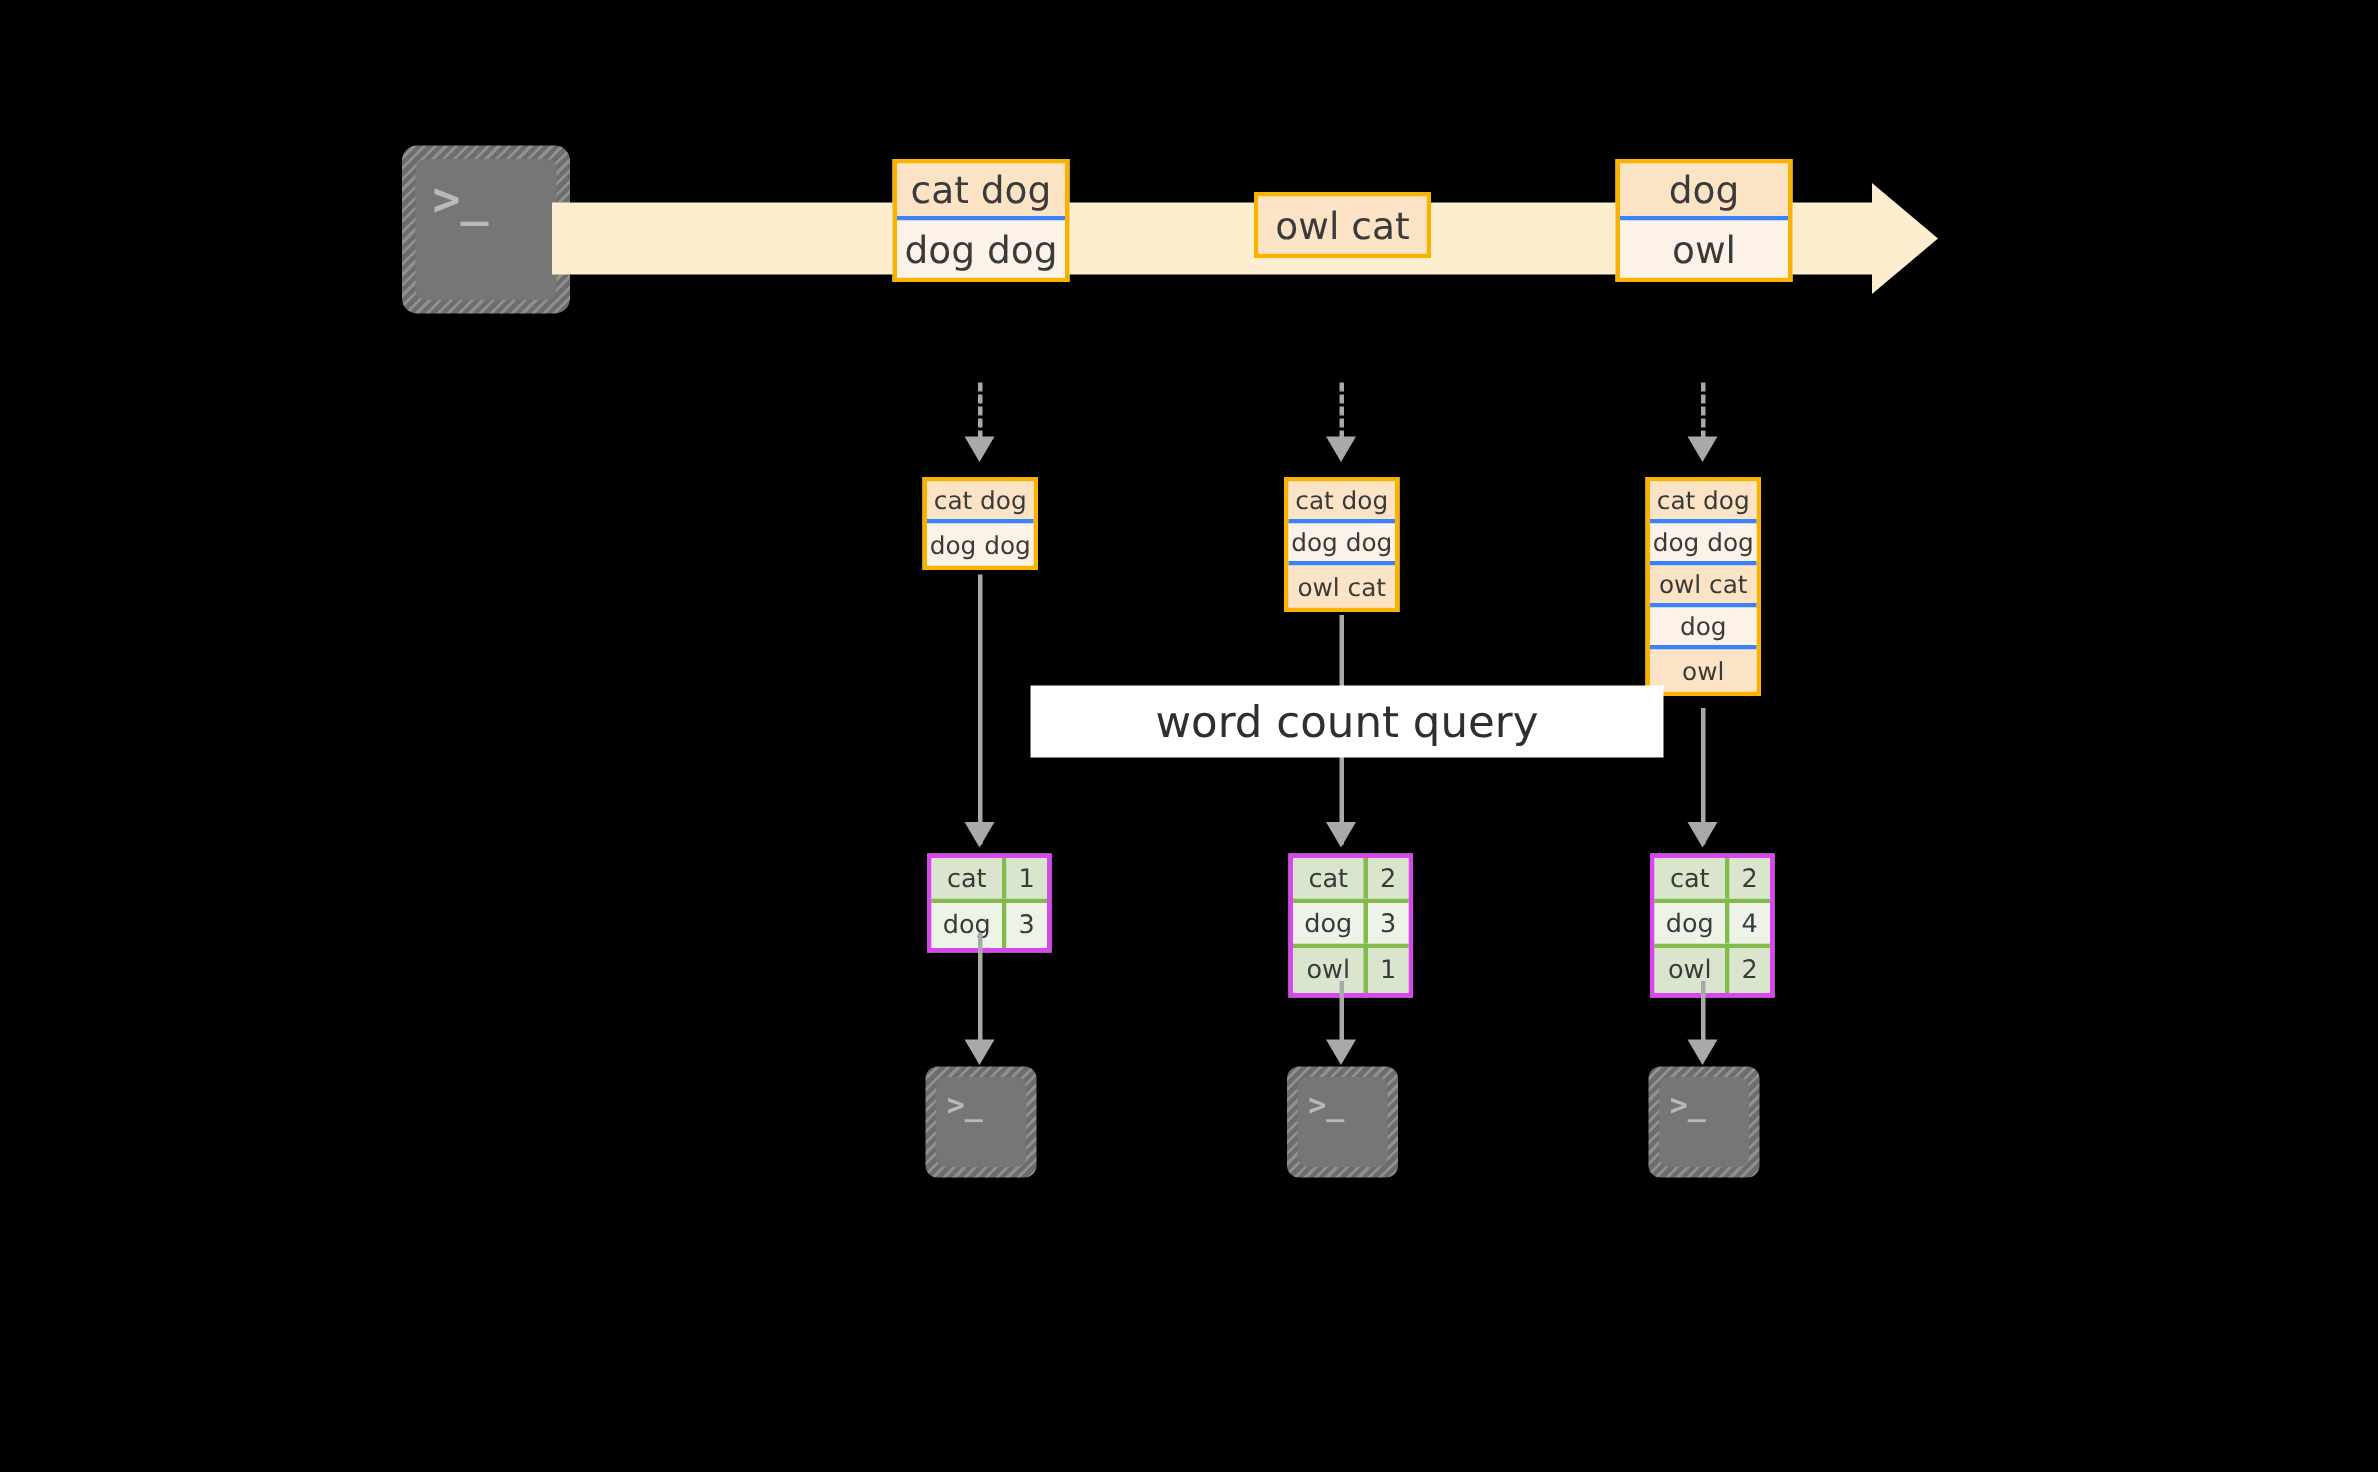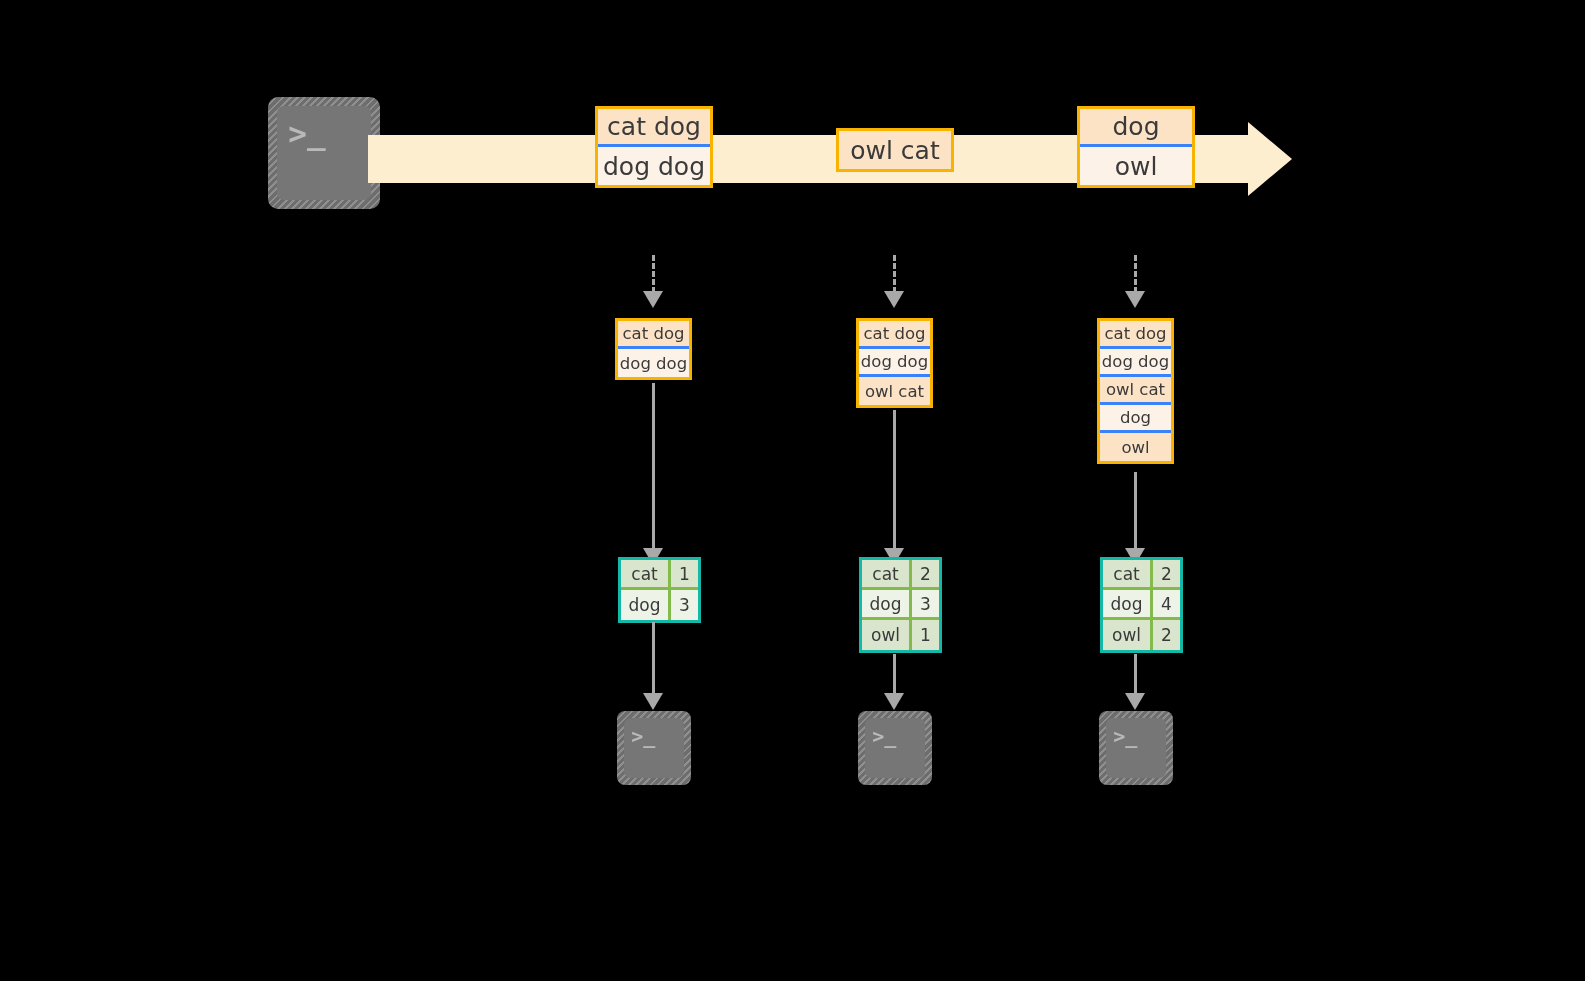--- a/index.html
+++ b/index.html
@@ -92,24 +92,25 @@
   
   .amber-big .cell { height: 38px; font-size: 25px; }
 
   
   .amber-sm  .cell { height: 28px; font-size: 16.5px; }
 
   
   .tbl-green {
     position: absolute;
     box-sizing: border-box;
-    border: 3px solid #14b8a6;
+    border: 3px solid #d946ef;
     background: #d9e6cd;
     display: flex;
     flex-direction: column;
+    margin-top: 12px;
   }
   .tbl-green .row {
     display: flex;
     box-sizing: border-box;
     border-bottom: 3px solid #82ba4b;
     height: 30px;
   }
   .tbl-green .row:last-child { border-bottom: none; }
   .tbl-green .row .k,
   .tbl-green .row .v {
@@ -219,20 +220,23 @@
 
   <div class="vline" style="left:652px; top:383px; height:180px;"></div>
   <div class="vhead" style="left:643px; top:548px;"></div>
 
   <div class="vline" style="left:893px; top:410px; height:153px;"></div>
   <div class="vhead" style="left:884px; top:548px;"></div>
 
   <div class="vline" style="left:1134px; top:472px; height:91px;"></div>
   <div class="vhead" style="left:1125px; top:548px;"></div>
 
+  <div class="banner" style="left:687px; top:457px; width:422px; height:48px;">
+    <span>word count query</span>
+  </div>
 
   <div class="tbl-green" style="left:618px; top:557px;">
     <div class="row dark">
       <span class="k">cat</span>
       <span class="v">1</span>
     </div>
     <div class="row light">
       <span class="k">dog</span>
       <span class="v">3</span>
     </div>

